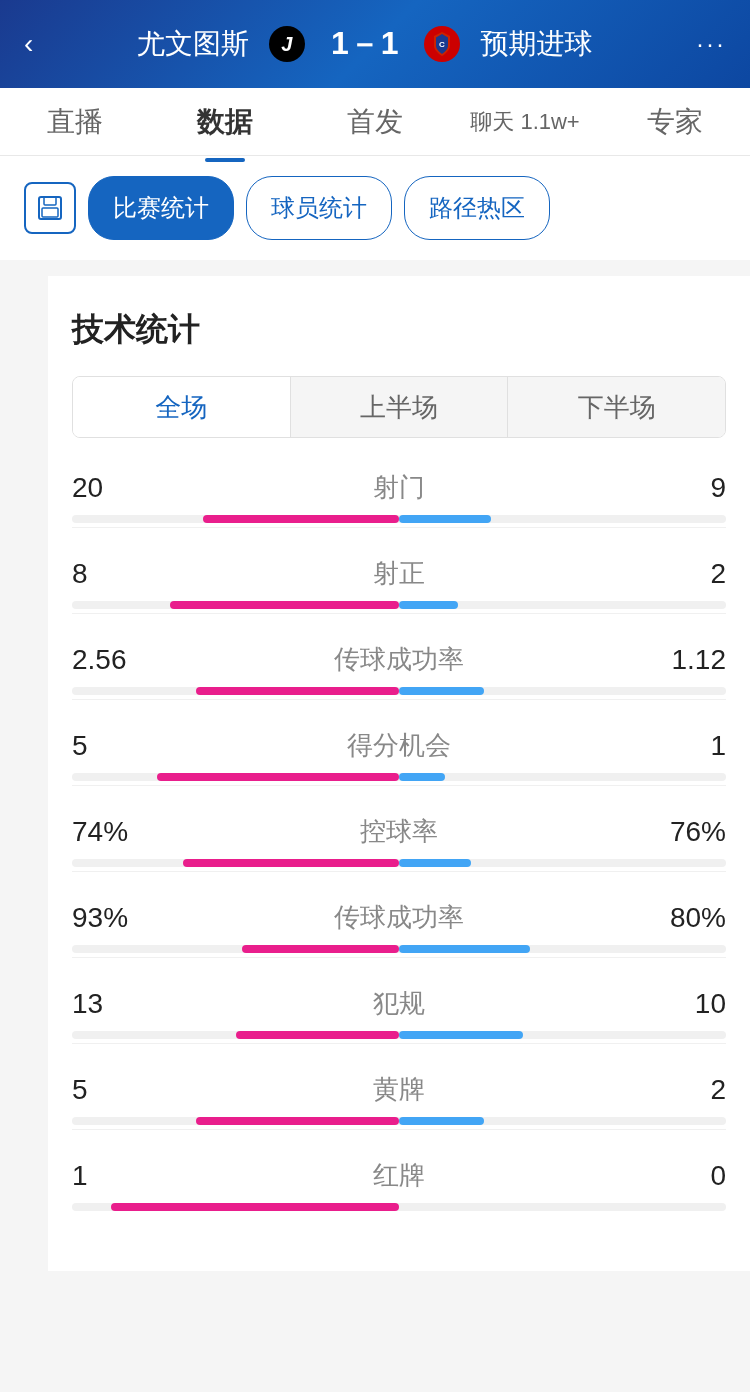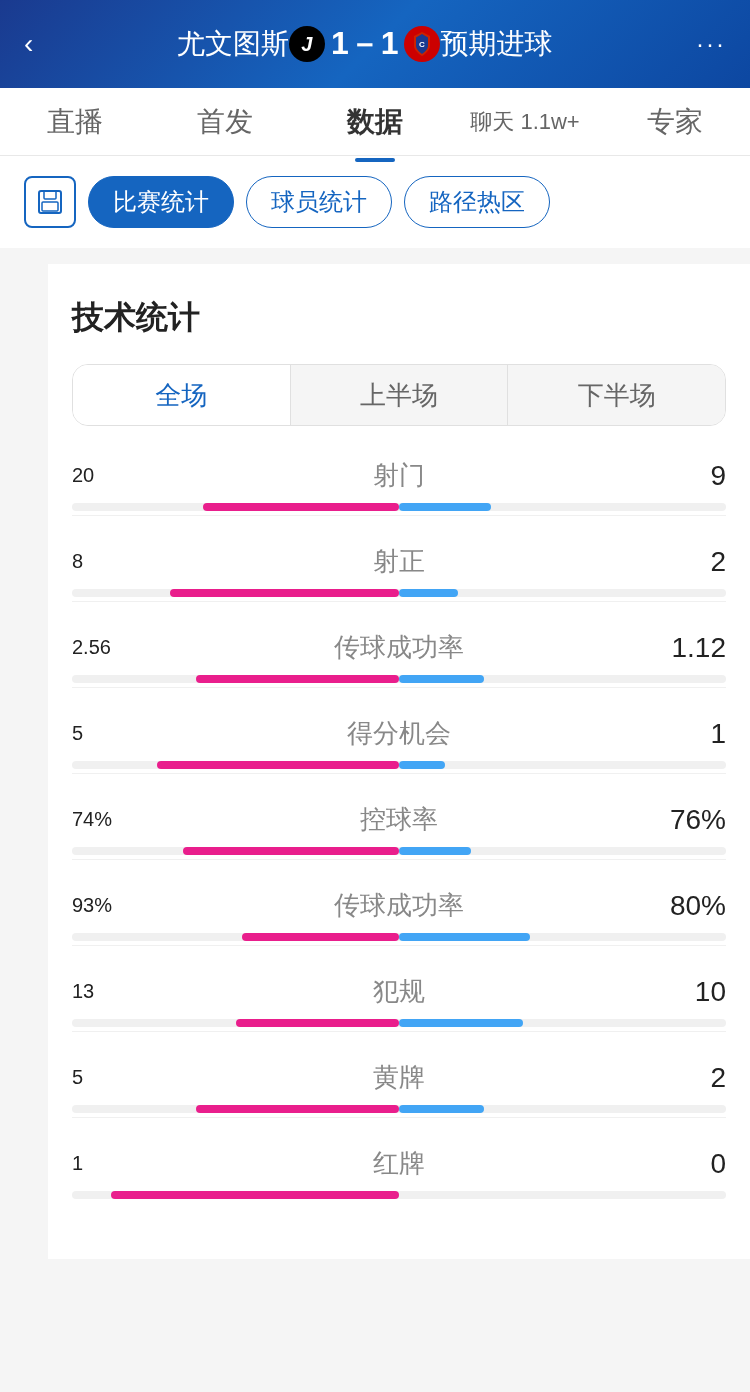--- a/index.html
+++ b/index.html
@@ -23,21 +23,21 @@
       color: white;
     }
     .header-back {
       font-size: 28px;
       color: white;
       cursor: pointer;
     }
     .header-title {
       display: flex;
       align-items: center;
-      gap: 0;
+      gap: 20px;
       font-size: 28px;
       font-weight: 500;
     }
     .header-title .score {
       font-size: 32px;
       font-weight: bold;
       margin: 0 6px;
     }
     .team-badge {
       width: 36px;
@@ -115,21 +115,21 @@
       height: 52px;
       border: 2px solid #1565c0;
       border-radius: 8px;
       display: flex;
       align-items: center;
       justify-content: center;
       color: #1565c0;
       font-size: 22px;
     }
     .sub-tab {
-      height: 52px;
+      height: 64px;
       padding: 8px 24px;
       border: 1.5px solid #1565c0;
       border-radius: 26px;
       display: flex;
       align-items: center;
       font-size: 24px;
       color: #1565c0;
       cursor: pointer;
     }
     .sub-tab.active {
@@ -149,21 +149,21 @@
       font-size: 32px;
       font-weight: bold;
       color: #222;
       margin-bottom: 24px;
     }
 
     
     .period-tabs {
       display: flex;
       border: 1px solid #e0e0e0;
-      border-radius: 16px;
+      border-radius: 8px;
       overflow: hidden;
       margin-bottom: 32px;
     }
     .period-tab {
       flex: 1;
       height: 60px;
       line-height: 60px;
       text-align: center;
       font-size: 26px;
       color: #666;
@@ -184,21 +184,21 @@
     .stat-row {
       margin-bottom: 28px;
     }
     .stat-header {
       display: flex;
       align-items: center;
       justify-content: space-between;
       margin-bottom: 10px;
     }
     .stat-left-val {
-      font-size: 20px;
+      font-size: 28px;
       color: #222;
       font-weight: 500;
       min-width: 80px;
     }
     .stat-label {
       font-size: 26px;
       color: #888;
       text-align: center;
       flex: 1;
     }
@@ -255,22 +255,22 @@
         <text x="14" y="17" text-anchor="middle" fill="white" font-size="8" font-weight="bold">C</text>
       </svg>
     </span>
     <span>预期进球</span>
   </div>
   <span class="header-more">···</span>
 </div>
 
 <div class="nav-tabs">
   <div class="nav-tab">直播</div>
+  <div class="nav-tab active">数据</div>
   <div class="nav-tab">首发</div>
-  <div class="nav-tab active">数据</div>
   <div class="nav-tab nav-tab-chat">聊天 1.1w+</div>
   <div class="nav-tab">专家</div>
 </div>
 
 <div class="sub-tabs">
   <div class="save-icon">
     <svg width="28" height="28" viewBox="0 0 28 28" fill="none">
       <rect x="3" y="3" width="22" height="22" rx="2" stroke="#1565c0" stroke-width="2" fill="none"></rect>
       <rect x="8" y="3" width="12" height="8" rx="1" stroke="#1565c0" stroke-width="1.5" fill="none"></rect>
       <rect x="6" y="14" width="16" height="9" rx="1" stroke="#1565c0" stroke-width="1.5" fill="none"></rect>

